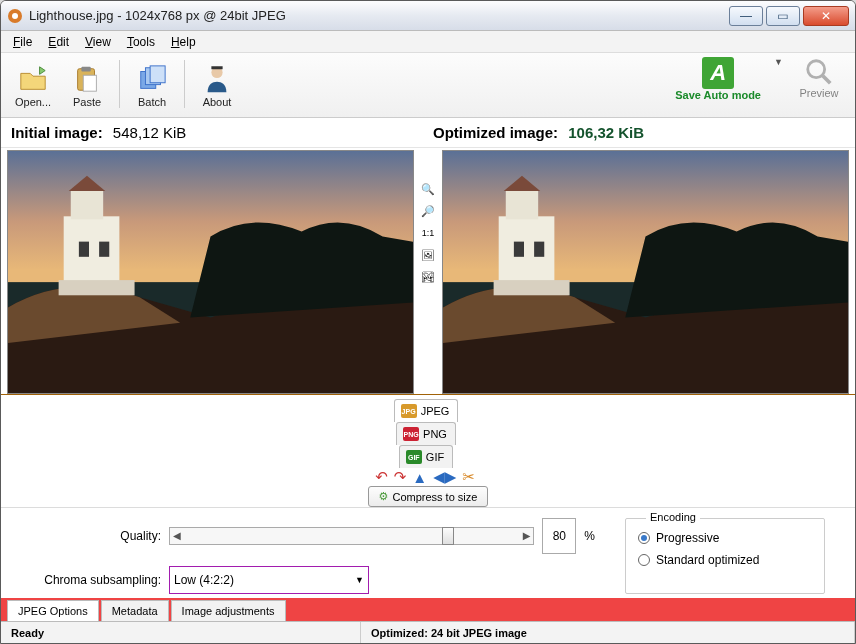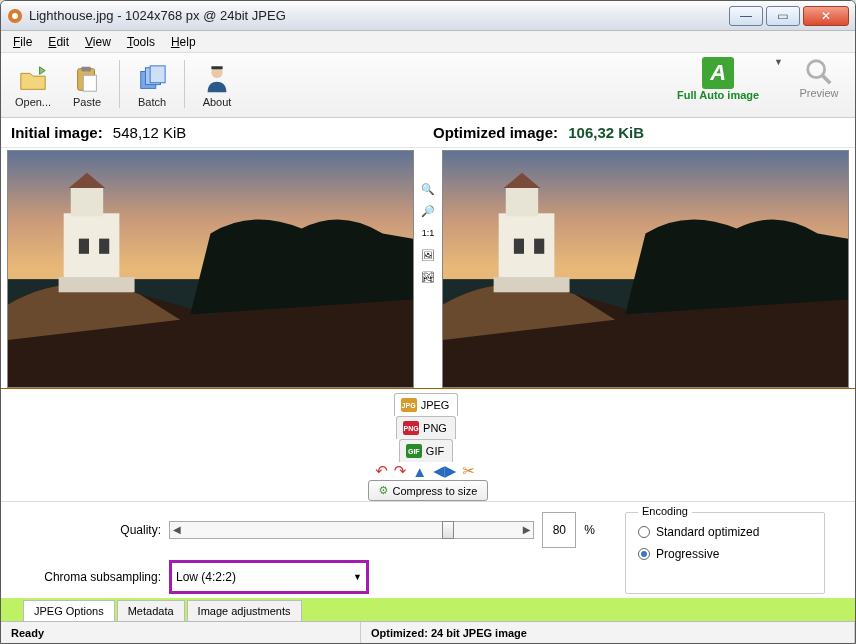--- a/index.html
+++ b/index.html
@@ -46,27 +46,27 @@
   .compress-btn { display:flex; align-items:center; gap:4px; padding:3px 10px; border:1px solid #999; border-radius:3px; background:linear-gradient(#fdfdfd,#ececec); font-size:11px; cursor:pointer; }
   .options-panel { background:#fff; padding:10px 30px 4px; border-top:1px solid #dcdcdc; display:flex; gap:30px; }
   .opt-left { flex:1; display:flex; flex-direction:column; gap:12px; }
   .opt-row { display:flex; align-items:center; gap:8px; }
   .opt-label { width:130px; text-align:right; font-size:12px; }
   .slider-track { flex:1; height:18px; border:1px solid #aaa; background:#f7f7f7; position:relative; }
   .slider-thumb { position:absolute; top:-1px; width:12px; height:18px; background:linear-gradient(#fcfcfc,#e0e0e0); border:1px solid #888; left:75%; }
   .slider-arrow { position:absolute; top:2px; font-size:10px; color:#555; }
   .slider-arrow.l{left:3px;} .slider-arrow.r{right:3px;}
   .q-input { width:34px; height:36px; border:1px solid #aaa; text-align:center; font-size:12px; }
-  .chroma-select { width:200px; height:34px; border:3px solid #a21caf; background:#fff; padding:2px 4px; font-size:12px; display:flex; align-items:center; justify-content:space-between; }
+  .chroma-select { width:200px; height:28px; border:1px solid #a21caf; background:#fff; padding:2px 4px; font-size:12px; display:flex; align-items:center; justify-content:space-between; }
   .encoding-box { border:1px solid #ccc; border-radius:2px; padding:8px 12px 10px; width:200px; position:relative; }
-  .encoding-box legend { position:absolute; top:-8px; left:12px; background:#fff; padding:0 4px; font-size:11px; }
+  .encoding-box legend { position:absolute; top:-8px; left:20px; background:#fff; padding:0 4px; font-size:11px; }
   .radio-row { display:flex; align-items:center; gap:6px; padding:4px 0; font-size:12px; }
   .radio { width:12px; height:12px; border:1px solid #666; border-radius:50%; display:flex; align-items:center; justify-content:center; }
   .radio.checked::after { content:""; width:6px; height:6px; background:#3a79c9; border-radius:50%; }
-  .bottom-tabs { display:flex; padding:2px 22px 0; background:#bef264; }
+  .bottom-tabs { display:flex; padding:2px 6px 0; background:#ef4444; }
   .b-tab { padding:4px 10px; border:1px solid #bbb; border-bottom:none; background:#f2f2f2; font-size:11px; margin-right:2px; cursor:pointer; }
   .b-tab.active { background:#fff; }
   .statusbar { height:22px; border-top:1px solid #bbb; background:#f3f3f3; display:flex; align-items:center; font-size:11px; }
   .status-cell { padding:0 10px; border-right:1px solid #ccc; height:100%; display:flex; align-items:center;font-weight:bold; }
   .status-cell:first-child { width:360px; }
   svg.ico { width:32px; height:30px; }
 </style>
 </head>
 <body>
 
@@ -126,21 +126,21 @@
           <circle cx="16" cy="9" r="6" fill="#e8c9a8"></circle>
           <path d="M6 30c0-8 5-11 10-11s10 3 10 11z" fill="#2a5a8a"></path>
           <path d="M10 4h12" stroke="#333" stroke-width="3"></path>
         </svg>
       <span class="tool-label">About</span>
     </div>
     <div class="spacer"></div>
     <div style="display:flex; align-items:flex-start;">
       <div class="auto-btn">
         <div class="auto-icon">A</div>
-        <span class="tool-label" style="color:#1a8a2a; font-weight:bold;">Full Auto image</span>
+        <span class="tool-label" style="color:#1a8a2a; font-weight:bold;">Save Auto mode</span>
       </div>
       <span class="dropdown-arrow">▼</span>
     </div>
     <div class="preview-btn">
       <svg class="ico" viewBox="0 0 32 32">
           <circle cx="13" cy="13" r="9" fill="none" stroke="#777" stroke-width="3"></circle>
           <line x1="20" y1="20" x2="28" y2="28" stroke="#777" stroke-width="4"></line>
         </svg>
       <span class="tool-label">Preview</span>
     </div>
@@ -254,26 +254,26 @@
         <div class="opt-label">Chroma subsampling:</div>
         <div class="chroma-select">
           <span>Low (4:2:2)</span>
           <span style="font-size:9px;">▼</span>
         </div>
       </div>
     </div>
     <div class="encoding-box">
       <legend>Encoding</legend>
       <div class="radio-row">
+        <span class="radio checked"></span>
+        <span>Progressive</span>
+      </div>
+      <div class="radio-row">
         <span class="radio"></span>
         <span>Standard optimized</span>
-      </div>
-      <div class="radio-row">
-        <span class="radio checked"></span>
-        <span>Progressive</span>
       </div>
     </div>
   </div>
 
   <div class="bottom-tabs">
     <div class="b-tab active">JPEG Options</div>
     <div class="b-tab">Metadata</div>
     <div class="b-tab">Image adjustments</div>
   </div>
 

